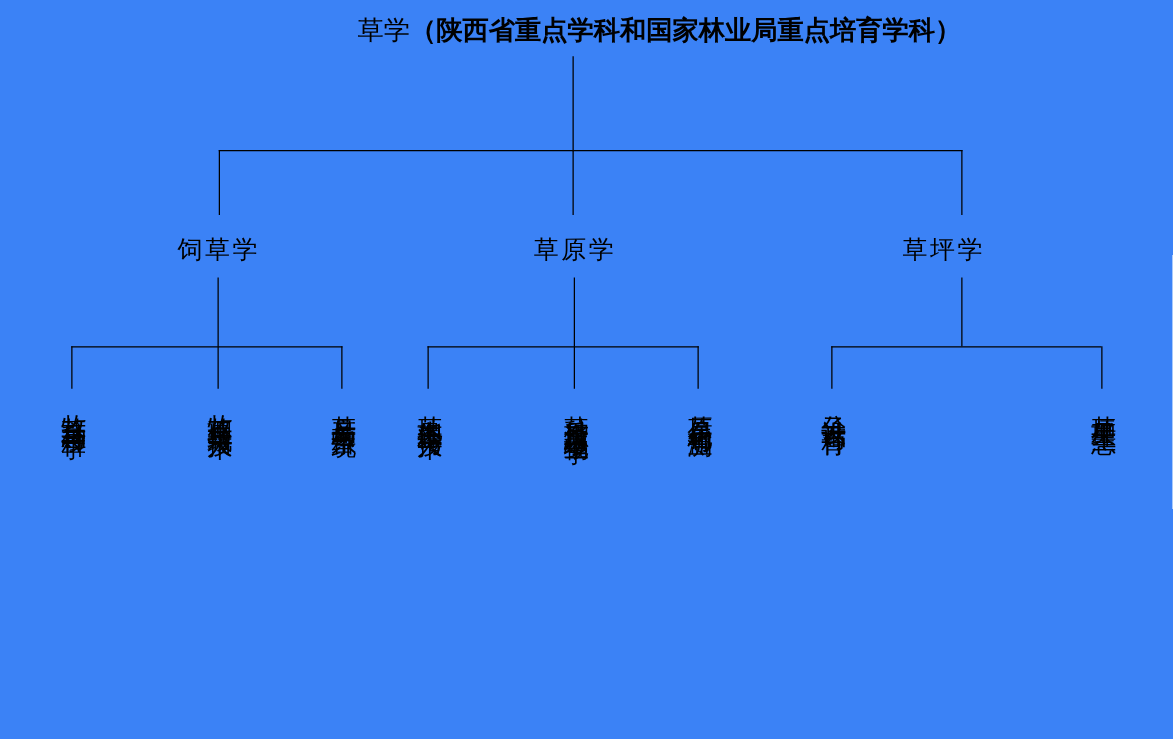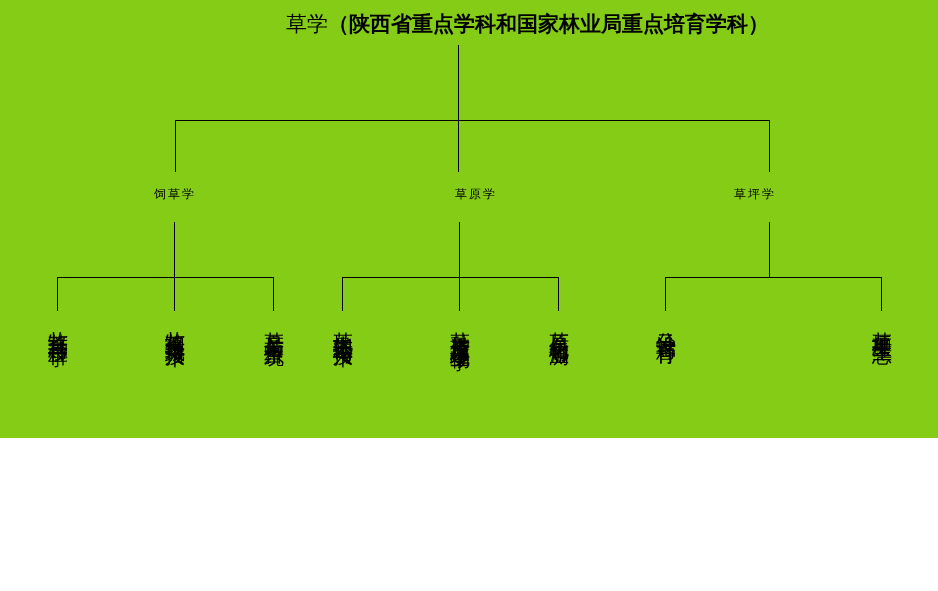--- a/index.html
+++ b/index.html
@@ -3,22 +3,22 @@
 <meta charset="utf-8">
 <style>
   html, body {
     margin: 0;
     padding: 0;
     background: #ffffff;
   }
   .canvas {
     position: relative;
     width: 938px;
-    height: 438px;
-    background: #84cc16;
+    height: 591px;
+    background: #3b82f6;
     font-family: "Liberation Serif", "DejaVu Serif", serif;
     color: #000000;
     overflow: hidden;
   }
   .line {
     position: absolute;
     background: #000000;
   }
   .title {
     position: absolute;
@@ -29,21 +29,21 @@
     white-space: nowrap;
     color: #000000;
   }
   .title .annot {
     font-weight: bold;
   }
   .branch-label {
     position: absolute;
     top: 186px;
     transform: translateX(-50%);
-    font-size: 12px;
+    font-size: 20px;
     letter-spacing: 2px;
     white-space: nowrap;
     color: #000000;
   }
   .leaf {
     position: absolute;
     top: 316px;
     transform: translateX(-50%);
     writing-mode: vertical-rl;
     text-orientation: upright;
@@ -61,21 +61,21 @@
 
   <div class="title"><span>草学</span><span class="annot">（陕西省重点学科和国家林业局重点培育学科）</span></div>
 
   <div class="line" style="left:458px;top:45px;width:1px;height:76px"></div>
   <div class="line" style="left:175px;top:120px;width:595px;height:1px"></div>
   <div class="line" style="left:175px;top:120px;width:1px;height:52px"></div>
   <div class="line" style="left:458px;top:120px;width:1px;height:52px"></div>
   <div class="line" style="left:769px;top:120px;width:1px;height:52px"></div>
 
   <div class="branch-label" style="left:175px">饲草学</div>
-  <div class="branch-label" style="left:476px">草原学</div>
+  <div class="branch-label" style="left:460px">草原学</div>
   <div class="branch-label" style="left:755px">草坪学</div>
 
   <div class="line" style="left:174px;top:222px;width:1px;height:55px"></div>
   <div class="line" style="left:459px;top:222px;width:1px;height:55px"></div>
   <div class="line" style="left:769px;top:222px;width:1px;height:55px"></div>
 
   <div class="line" style="left:57px;top:277px;width:217px;height:1px"></div>
   <div class="line" style="left:342px;top:277px;width:217px;height:1px"></div>
   <div class="line" style="left:665px;top:277px;width:216px;height:1px"></div>
 

